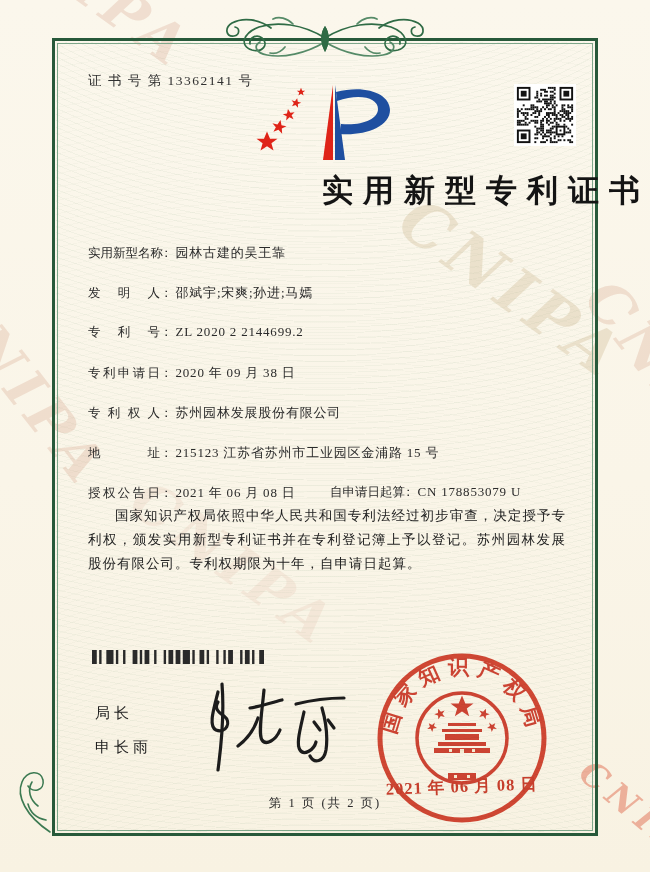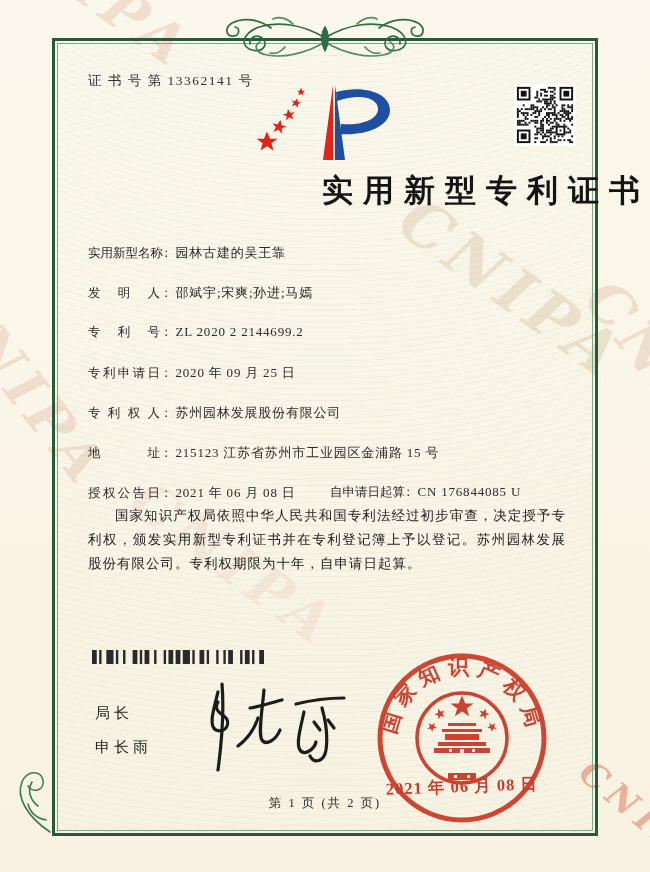--- a/index.html
+++ b/index.html
@@ -395,33 +395,33 @@
   <div class="frow" style="top:244px">
     <span class="flabel">实用新型名称</span><span class="fcolon">：</span><span class="fvalue">园林古建的吴王靠</span>
   </div>
   <div class="frow" style="top:284px">
     <span class="flabel">发明人</span><span class="fcolon">：</span><span class="fvalue">邵斌宇;宋爽;孙进;马嫣</span>
   </div>
   <div class="frow" style="top:324px">
     <span class="flabel">专利号</span><span class="fcolon">：</span><span class="fvalue">ZL 2020 2 2144699.2</span>
   </div>
   <div class="frow" style="top:364px">
-    <span class="flabel">专利申请日</span><span class="fcolon">：</span><span class="fvalue">2020 年 09 月 25 日</span>
+    <span class="flabel">专利申请日</span><span class="fcolon">：</span><span class="fvalue">2020 年 09 月 38 日</span>
   </div>
   <div class="frow" style="top:404px">
     <span class="flabel">专利权人</span><span class="fcolon">：</span><span class="fvalue">苏州园林发展股份有限公司</span>
   </div>
   <div class="frow" style="top:444px">
     <span class="flabel">地址</span><span class="fcolon">：</span><span class="fvalue">215123 江苏省苏州市工业园区金浦路 15 号</span>
   </div>
   <div class="frow" style="top:484px">
     <span class="flabel">授权公告日</span><span class="fcolon">：</span><span class="fvalue">2021 年 06 月 08 日</span>
   </div>
   <div class="frow" style="top:484px;left:330px">
-    <span class="flabel">自申请日起算</span><span class="fcolon">：</span><span class="fvalue">CN 176844085 U</span>
+    <span class="flabel">自申请日起算</span><span class="fcolon">：</span><span class="fvalue">CN 178853079 U</span>
   </div>
 
   <div class="paras">
     <p>国家知识产权局依照中华人民共和国专利法经过初步审查，决定授予专利权，颁发实用新型专利证书并在专利登记簿上予以登记。苏州园林发展股份有限公司。专利权期限为十年，自申请日起算。</p>
   </div>
 
   <svg class="barcode" width="172" height="14" viewBox="0 0 72 14" preserveAspectRatio="none">
     <g id="barcode-bars" fill="#2a2a2a">
         <rect x="0" y="0" width="2" height="14"></rect>
         <rect x="3" y="0" width="1" height="14"></rect>

